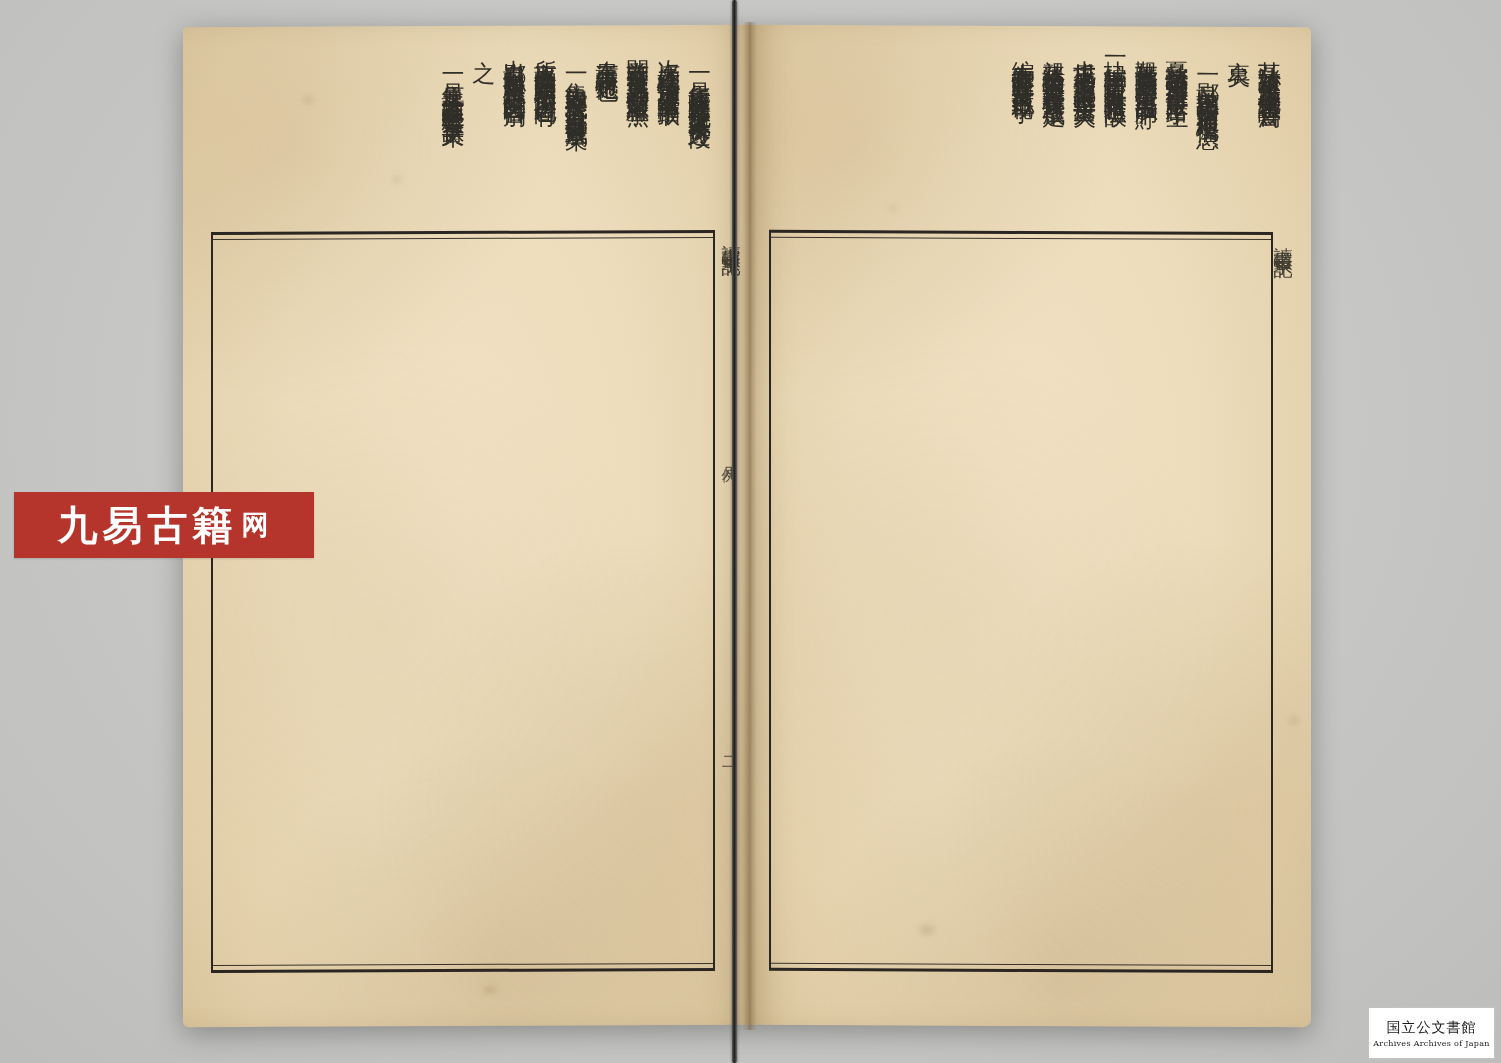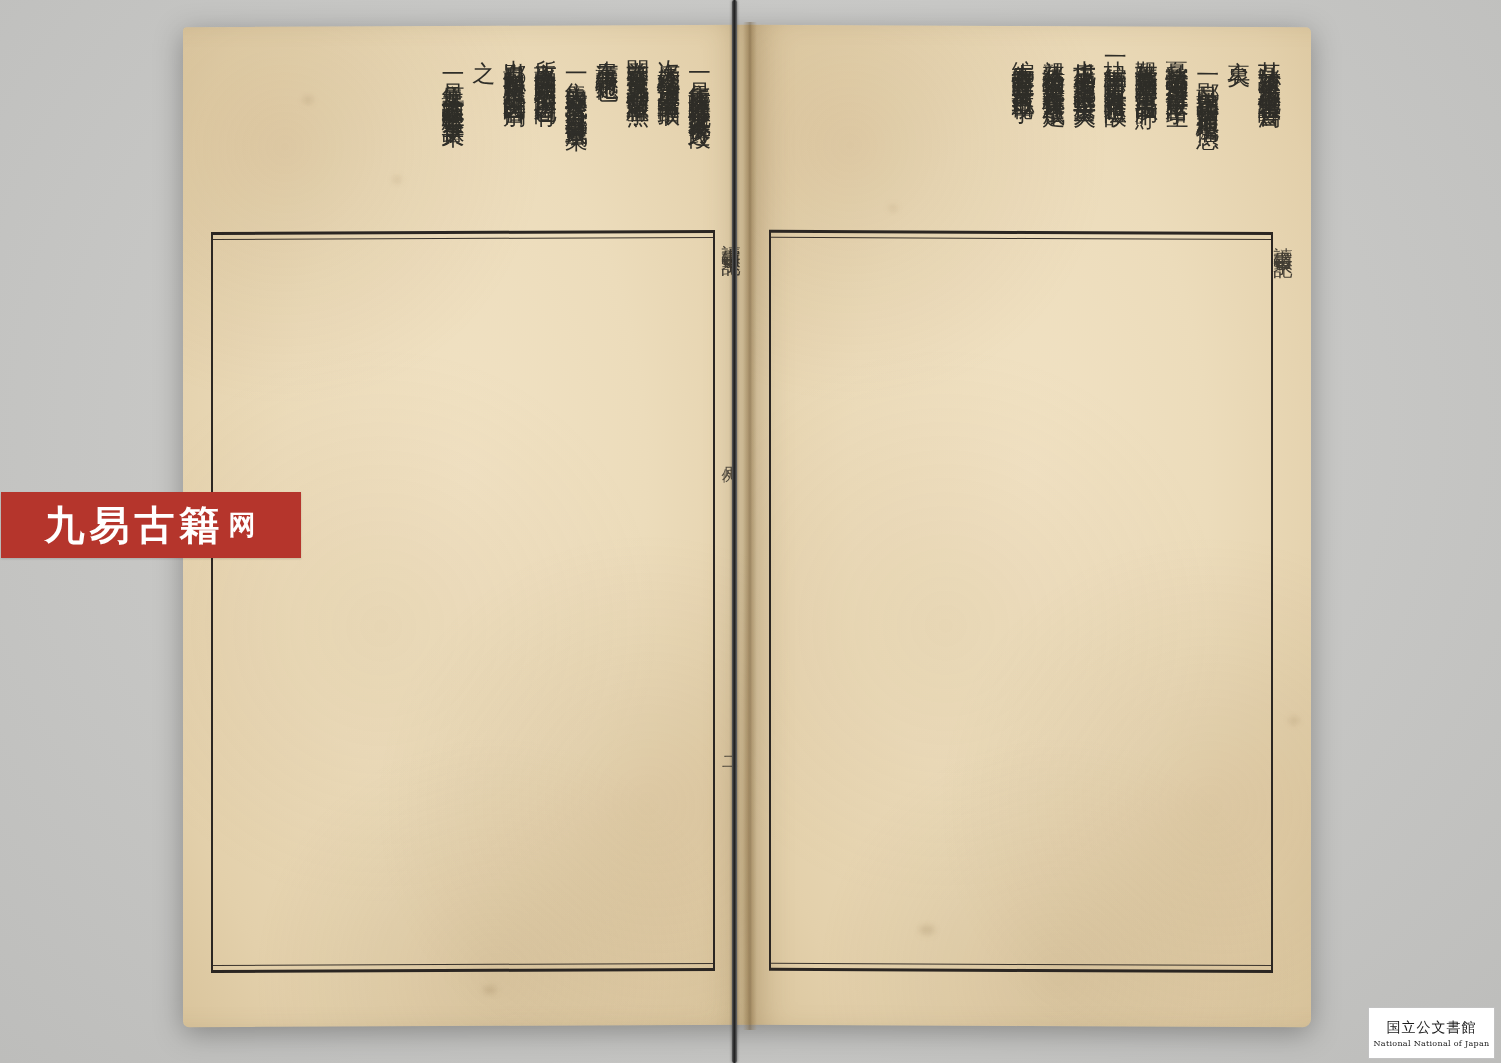--- a/index.html
+++ b/index.html
@@ -172,21 +172,21 @@
   }
   
   .banxin.r {
     left: auto;
     right: 12px;
   }
 
   
   .watermark {
     position: absolute;
-    left: 1px;
+    left: 14px;
     top: 492px;
     width: 300px;
     height: 66px;
     background: #b5352c;
     display: flex;
     align-items: center;
     justify-content: center;
     box-shadow: 0 1px 2px rgba(0,0,0,0.15);
   }
   .watermark span {
@@ -314,15 +314,15 @@
 
   <div class="cord"></div>
 
   <div class="watermark">
     <span>九易古籍</span>
       <span class="small">网</span>
   </div>
 
   <div class="archive">
     <div class="jp">国立公文書館</div>
-    <div class="en">National National of Japan</div>
+    <div class="en">Archives Archives of Japan</div>
   </div>
 </div>
 
 </body></html>

